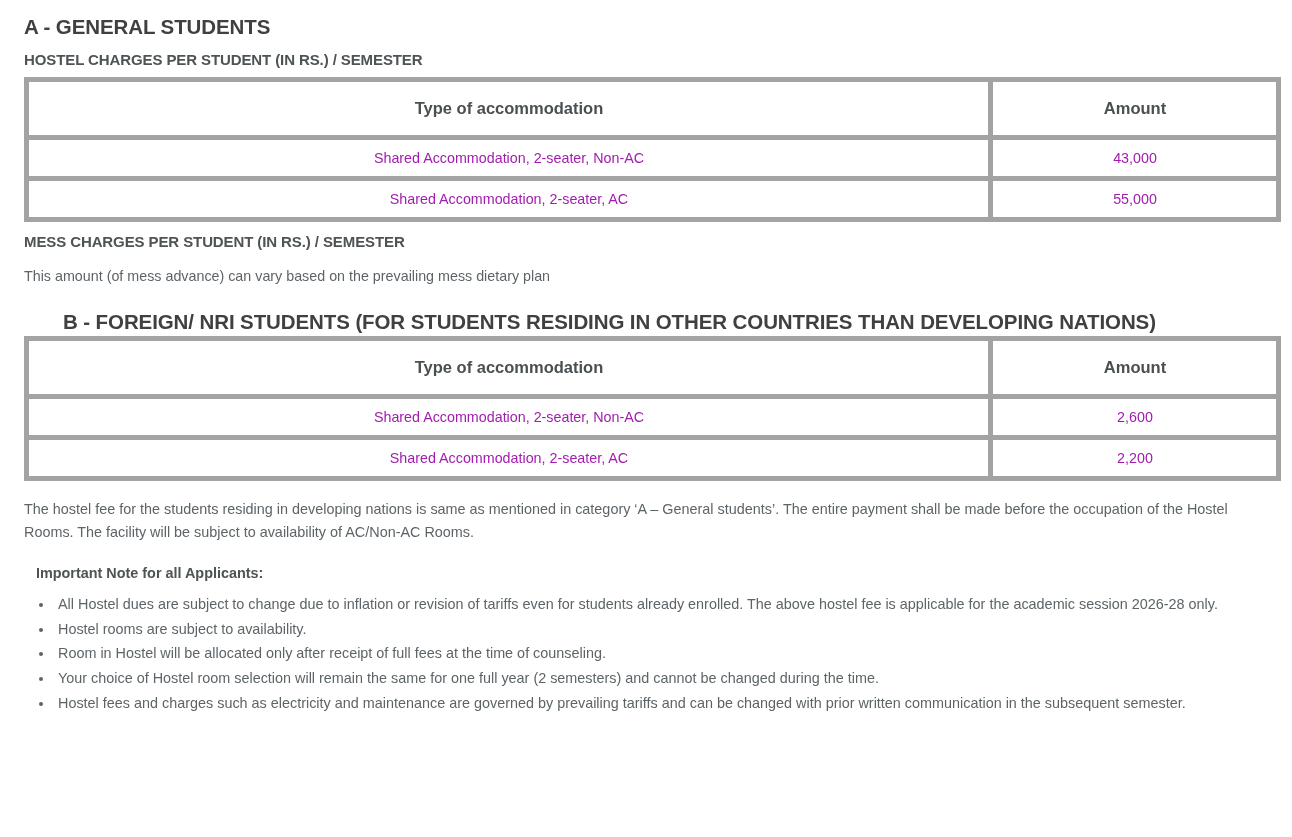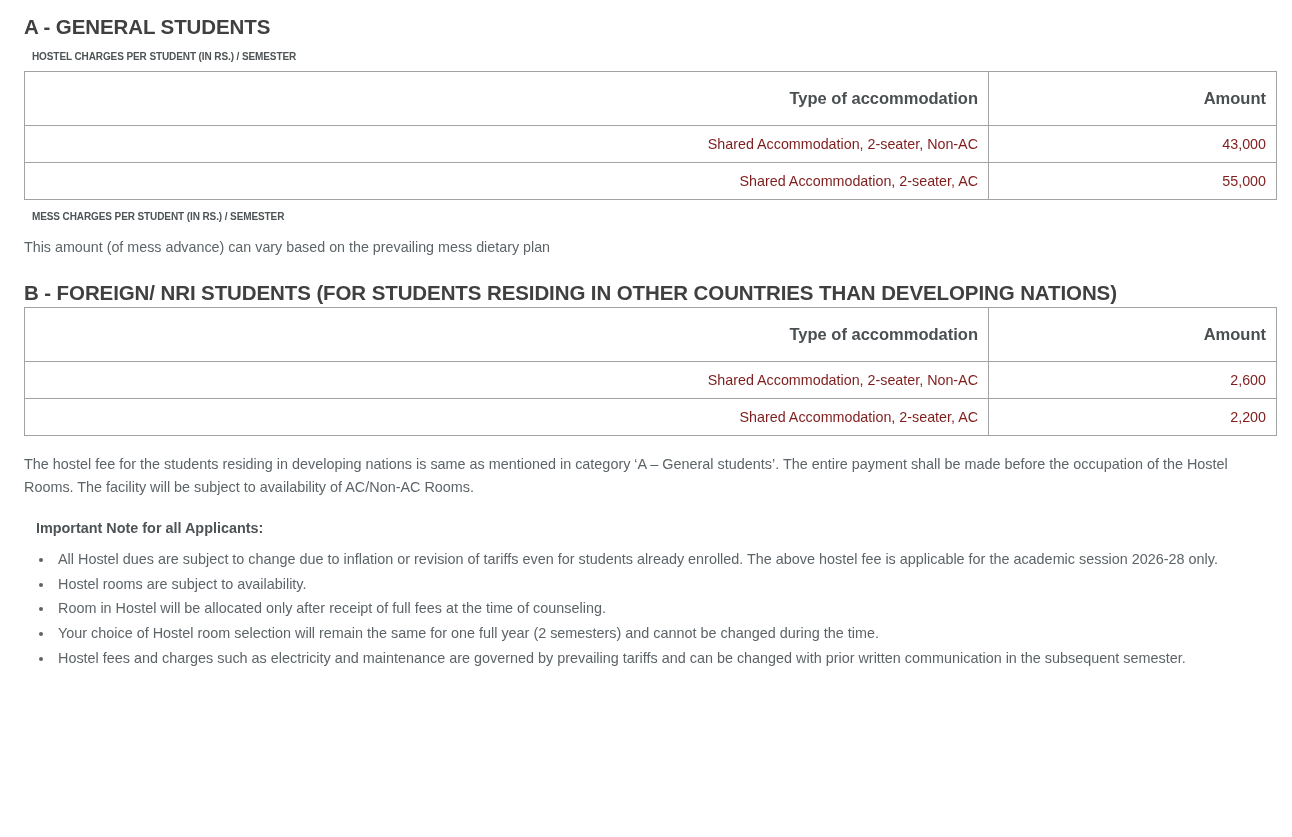--- a/index.html
+++ b/index.html
@@ -22,56 +22,57 @@
 
   h2.section-title {
     font-size: 20.5px;
     font-weight: bold;
     color: #404040;
     margin: 14px 0 0 0;
     letter-spacing: -0.1px;
     line-height: 1.25;
   }
   h3.sub-title {
-    font-size: 10px;
+    font-size: 15px;
     font-weight: bold;
     color: #4e5356;
-    margin: 10px 0 8px 8px;
+    margin: 10px 0 8px 0;
     letter-spacing: -0.1px;
     line-height: 1.3;
   }
   h2.section-title.block-b {
     margin-top: 22px;
     line-height: 1.33;
+    margin-left: 39px;
   }
 
   table.fee-table {
     border-collapse: collapse;
     width: 1252px;
     table-layout: fixed;
     margin: 0 0 0 0;
     border: 1px solid #cfcfcf;
   }
   table.fee-table th,
   table.fee-table td {
-    border: 1px solid #a3a3a3;
-    text-align: right;
+    border: 5px solid #a3a3a3;
+    text-align: center;
     vertical-align: middle;
   }
   table.fee-table th {
     font-size: 16.5px;
     font-weight: bold;
     color: #4a4f52;
     padding: 13px 10px 13px 11px;
     height: 27px;
   }
   table.fee-table td {
     font-size: 14.3px;
     font-weight: normal;
-    color: #7f1d1d;
+    color: #a21caf;
     padding: 9px 10px 9px 11px;
     height: 18px;
   }
   table.t-wide col.c1 { width: 964px; }
   table.t-wide col.c2 { width: 288px; }
   table.t-mess col.c1 { width: 869px; }
   table.t-mess col.c2 { width: 383px; }
 
   p.note {
     font-size: 14.3px;

